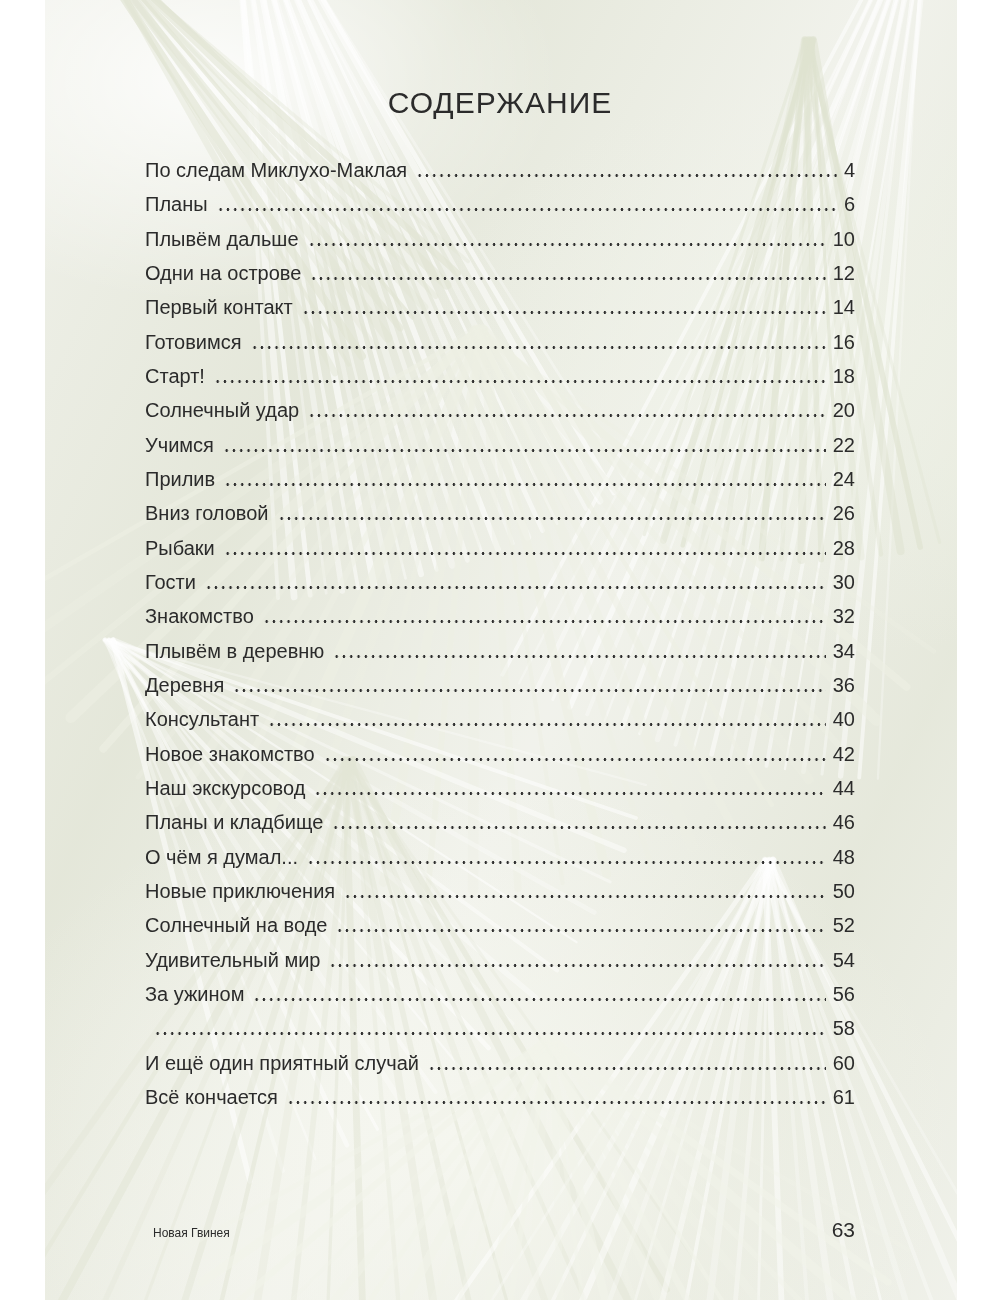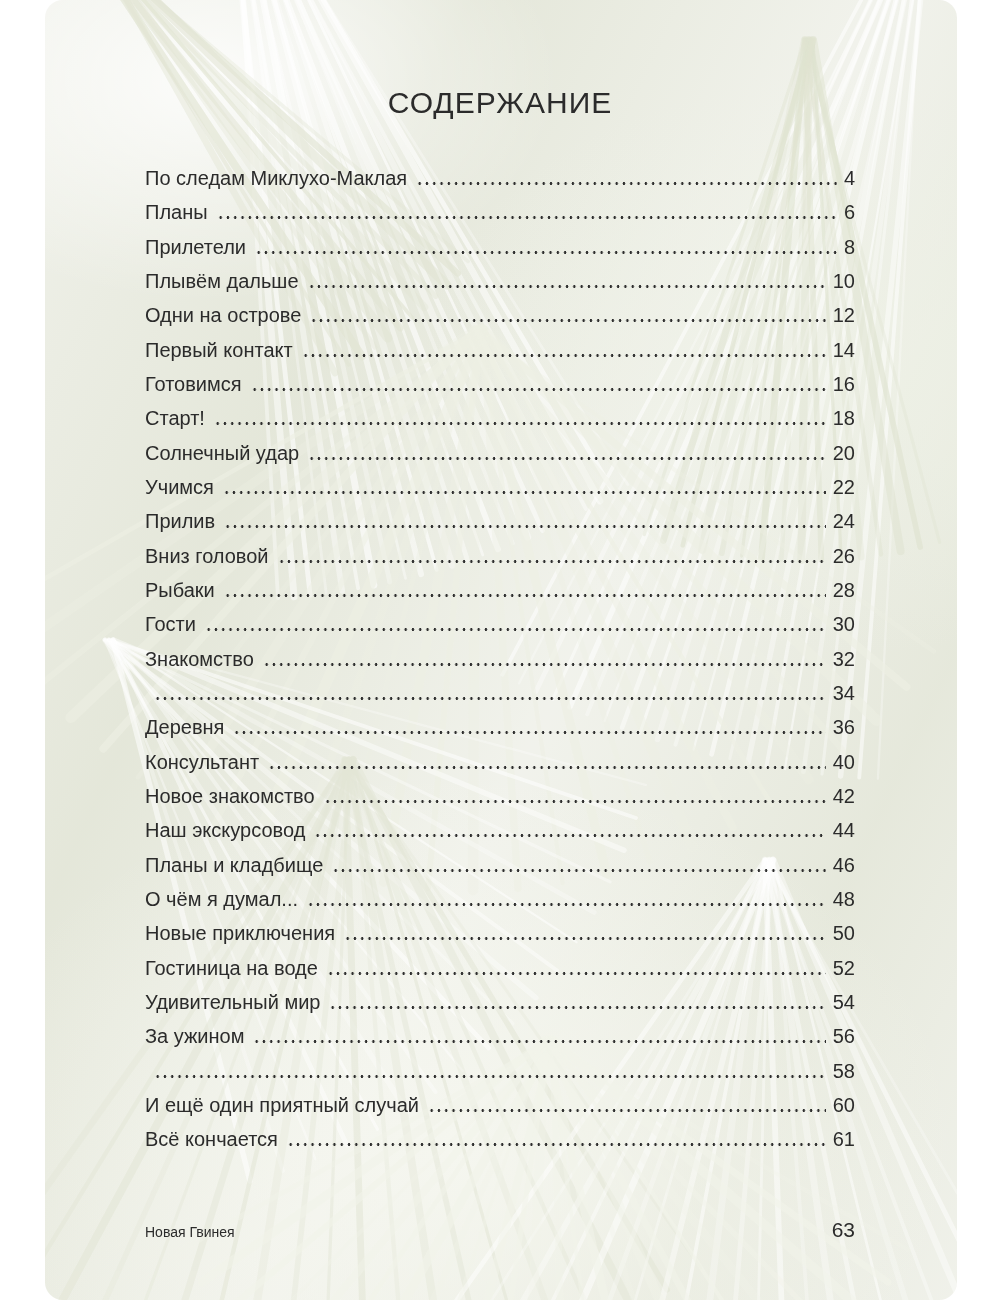--- a/index.html
+++ b/index.html
@@ -24,21 +24,20 @@
     right: 43px;
     top: 0;
     bottom: 0;
     background-color: #e8eadf;
     background-image:
       radial-gradient(ellipse 500px 320px at 18% 6%, rgba(255,255,255,.85), rgba(255,255,255,0) 70%),
       radial-gradient(ellipse 620px 420px at 88% 28%, rgba(238,241,230,.8), rgba(238,241,230,0) 70%),
       radial-gradient(ellipse 700px 520px at 45% 88%, rgba(246,247,240,.9), rgba(246,247,240,0) 72%),
       linear-gradient(115deg, rgba(255,255,255,.35) 0%, rgba(221,225,207,.35) 28%, rgba(255,255,255,.4) 55%, rgba(224,228,211,.3) 80%, rgba(255,255,255,.35) 100%);
     overflow: hidden;
-    border-radius: 18px;
   }
   .texture {
     position: absolute;
     left: 0; top: 0;
     width: 100%; height: 100%;
     z-index: 0;
     pointer-events: none;
   }
   .content {
     position: relative;
@@ -53,21 +52,21 @@
     padding-top: 85px;
     height: 36px;
     font-size: 30px;
     line-height: 36px;
     font-weight: 400;
     letter-spacing: 1px;
     text-align: center;
     color: #2b2b2b;
   }
   .toc {
-    margin-top: 40px;
+    margin-top: 32px;
   }
   .row {
     display: flex;
     align-items: baseline;
     height: 34.33px;
     line-height: 34.33px;
     font-size: 20px;
     white-space: nowrap;
   }
   .row .t {
@@ -90,21 +89,21 @@
   .footer {
     position: absolute;
     left: 100px;
     right: 102px;
     top: 1218px;
     display: flex;
     justify-content: space-between;
     align-items: baseline;
     color: #2b2b2b;
   }
-  .footer .fl { font-size: 14px; }
+  .footer .fl { font-size: 12px; margin-left: 8px; }
   .footer .fn { font-size: 21px; text-align: right; }
 </style>
 </head>
 <body>
 
 <div class="canvas">
   <div class="page">
     <svg class="texture" id="texture-svg" viewBox="0 0 912 1300" preserveAspectRatio="none">
         <line x1="180" y1="-160" x2="582.7386408172357" y2="484.5165530788837" stroke="#ffffff" stroke-width="2.75" opacity="0.33" stroke-linecap="round"></line>
         <line x1="184" y1="-160" x2="568.95440849864" y2="492.9276132232983" stroke="#ffffff" stroke-width="4.75" opacity="0.61" stroke-linecap="round"></line>
@@ -299,25 +298,20 @@
     <span class="leader"></span>
     <span class="n">4</span>
   </div>
 
   <div class="row">
     <span class="t">Планы</span>
     <span class="leader"></span>
     <span class="n">6</span>
   </div>
 
-  <div class="row">
-    <span class="t">Прилетели</span>
-    <span class="leader"></span>
-    <span class="n">8</span>
-  </div>
 
   <div class="row">
     <span class="t">Плывём дальше</span>
     <span class="leader"></span>
     <span class="n">10</span>
   </div>
 
   <div class="row">
     <span class="t">Одни на острове</span>
     <span class="leader"></span>
@@ -378,20 +372,21 @@
     <span class="n">30</span>
   </div>
 
   <div class="row">
     <span class="t">Знакомство</span>
     <span class="leader"></span>
     <span class="n">32</span>
   </div>
 
   <div class="row">
+    <span class="t">Плывём в деревню</span>
     <span class="leader"></span>
     <span class="n">34</span>
   </div>
 
   <div class="row">
     <span class="t">Деревня</span>
     <span class="leader"></span>
     <span class="n">36</span>
   </div>
 
@@ -426,21 +421,21 @@
     <span class="n">48</span>
   </div>
 
   <div class="row">
     <span class="t">Новые приключения</span>
     <span class="leader"></span>
     <span class="n">50</span>
   </div>
 
   <div class="row">
-    <span class="t">Гостиница на воде</span>
+    <span class="t">Солнечный на воде</span>
     <span class="leader"></span>
     <span class="n">52</span>
   </div>
 
   <div class="row">
     <span class="t">Удивительный мир</span>
     <span class="leader"></span>
     <span class="n">54</span>
   </div>
 

